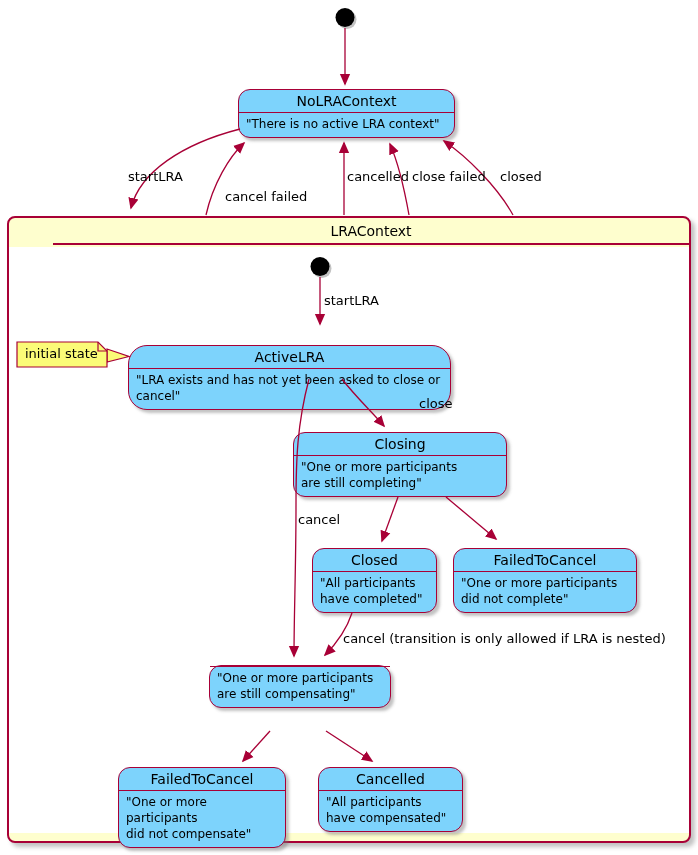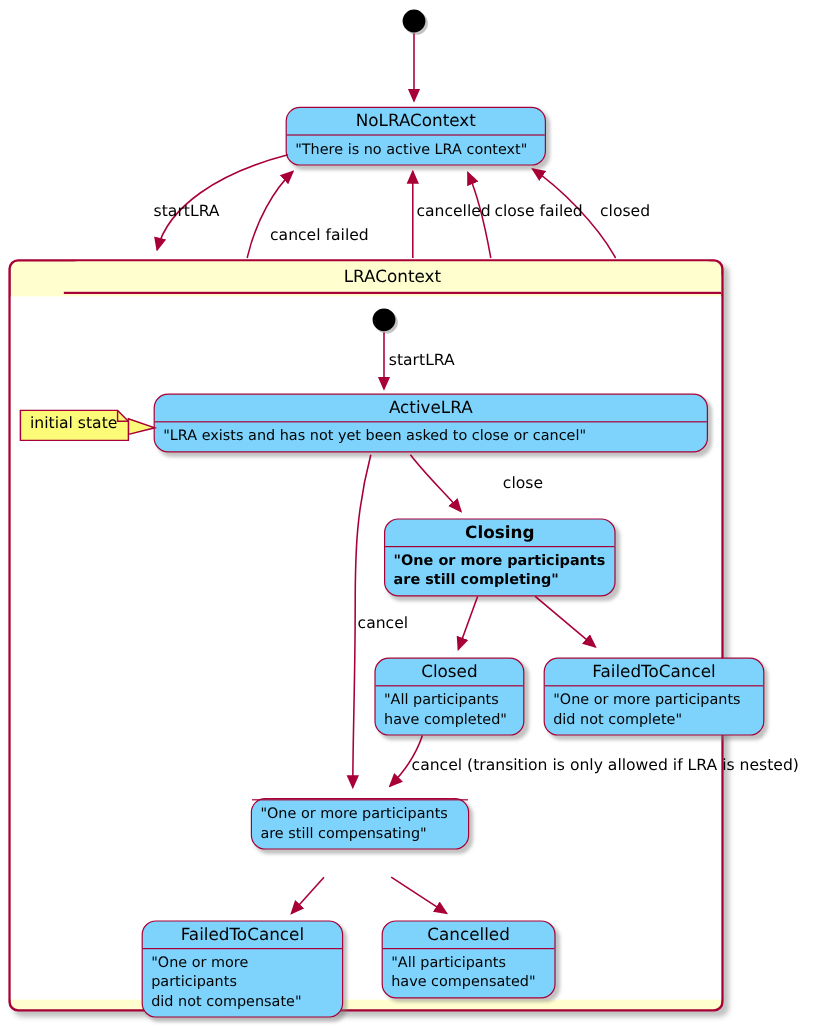--- a/index.html
+++ b/index.html
@@ -19,21 +19,21 @@
     font-size:14px; text-align:center; padding:3px 10px 3px;
     white-space:nowrap;
   }
   .state-body {
     border-top:1.5px solid #A80036;
     font-size:12px; line-height:16px; padding:3px 7px 5px;
     white-space:pre-line;
   }
   
   .composite {
-    position:absolute; left:7px; top:216px; width:596px; height:627px;
+    position:absolute; left:7px; top:216px; width:684px; height:627px;
     background:#FEFECE; border:2px solid #A80036; border-radius:8px;
     box-shadow:4px 4px 4px rgba(120,120,120,0.45);
     box-sizing:border-box; z-index:1;padding-left:44px;
   }
   .composite-title {
     font-size:14px; text-align:center; padding:5px 0 4px;
     border-bottom:2px solid #A80036; background:#FEFECE;
     border-radius:12px 12px 0 0;
   }
   .composite-body {
@@ -92,26 +92,26 @@
       <path d="M270,731 L243,761" marker-end="url(#arw)"></path>
       <path d="M326,731 L372,761" marker-end="url(#arw)"></path>
     </g>
   </svg>
 
   <div class="state" style="left:238px;top:89px;width:217px;">
     <div class="state-title">NoLRAContext</div>
     <div class="state-body">"There is no active LRA context"</div>
   </div>
 
-  <div class="state" style="left:128px;top:328px;width:462px;">
+  <div class="state" style="left:128px;top:345px;width:323px;border-radius:19px;">
     <div class="state-title">ActiveLRA</div>
     <div class="state-body">"LRA exists and has not yet been asked to close or cancel"</div>
   </div>
 
-  <div class="state" style="left:320px;top:432px;width:193px;font-weight:bold;">
+  <div class="state" style="left:293px;top:432px;width:214px;">
     <div class="state-title">Closing</div>
     <div class="state-body">"One or more participants
 are still completing"</div>
   </div>
 
   <div class="state" style="left:312px;top:548px;width:125px;">
     <div class="state-title">Closed</div>
     <div class="state-body">"All participants
 have completed"</div>
   </div>

